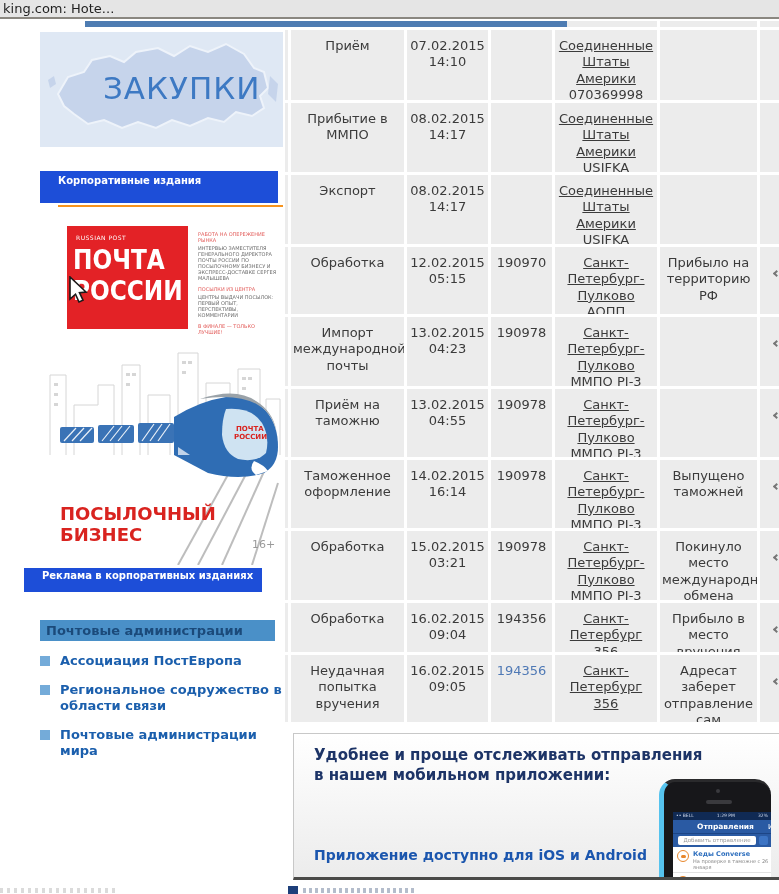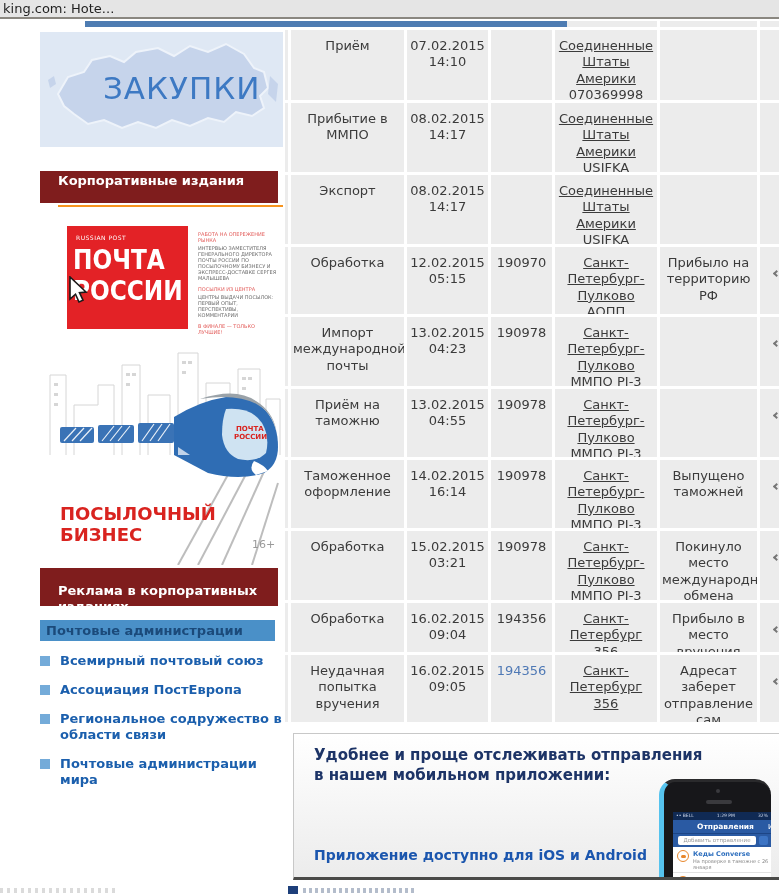--- a/index.html
+++ b/index.html
@@ -27,24 +27,24 @@
   .idx-link { color:#4f79b5; text-decoration:none; cursor:pointer; }
   .frag { display:block; width:5px; height:5px; margin:16px 0 0 14px;
           border-left:2px solid #5a5a5a; border-bottom:2px solid #5a5a5a;
           transform:rotate(45deg); opacity:.8; }
 
   
   .zakupki { left:40px; top:32px; width:243px; height:115px; background:#dfe8f4; cursor:pointer; }
   .zakupki svg { position:absolute; left:0; top:0; }
   .zakupki .lbl { position:absolute; left:63px; top:38px; font-size:31px; color:#3d79c3;
                   letter-spacing:1px; }
-  .orange-banner { background:#7f1d1d; color:#fff; font-size:13px; font-weight:bold;
+  .orange-banner { background:#1d4ed8; color:#fff; font-size:10px; font-weight:bold;
                    line-height:16px; padding:2px 8px 0 18px; cursor:pointer; }
   .corp { left:40px; top:171px; width:238px; height:32px; }
-  .ads  { left:40px; top:568px; width:238px; height:38px; padding-top:15px; }
+  .ads  { left:24px; top:568px; width:238px; height:24px; padding-top:0; }
 
   .magazine { left:58px; top:205px; width:225px; height:130px; background:#fff;
               border-top:2px solid #f7941e; cursor:pointer; }
   .magazine .issue { font-size:13px; color:#333; padding:18px 0 4px 9px; }
   .mag-red { position:absolute; left:9px; top:19px; width:121px; height:103px; background:#e32226; }
   .mag-red .rp { font-size:6px; color:#fff; letter-spacing:.5px; padding:8px 0 0 9px; }
   .mag-red .big { color:#fff; font-weight:bold; font-size:27px; line-height:25px;
                   padding-left:7px; transform:scaleX(.86); transform-origin:left; margin-top:6px; }
   .mag-articles { position:absolute; left:140px; top:24px; width:80px; }
   .mag-articles .hl { color:#e3605e; font-size:5px; line-height:6px; margin-bottom:2px; }
@@ -426,24 +426,20 @@
   <div class="age">16+</div>
 </div>
 
 <div class="abs orange-banner ads">Реклама в корпоративных изданиях</div>
 
 <div class="abs postal-hd">Почтовые администрации</div>
 
 <div class="abs links" id="links-list">
     <div class="link-item">
       <span class="bullet"></span>
-      <span class="txt">Всемирный почтовый союз</span>
-    </div>
-    <div class="link-item">
-      <span class="bullet"></span>
       <span class="txt">Ассоциация ПостЕвропа</span>
     </div>
     <div class="link-item">
       <span class="bullet"></span>
       <span class="txt">Региональное содружество в области связи</span>
     </div>
     <div class="link-item">
       <span class="bullet"></span>
       <span class="txt">Почтовые администрации мира</span>
     </div>

